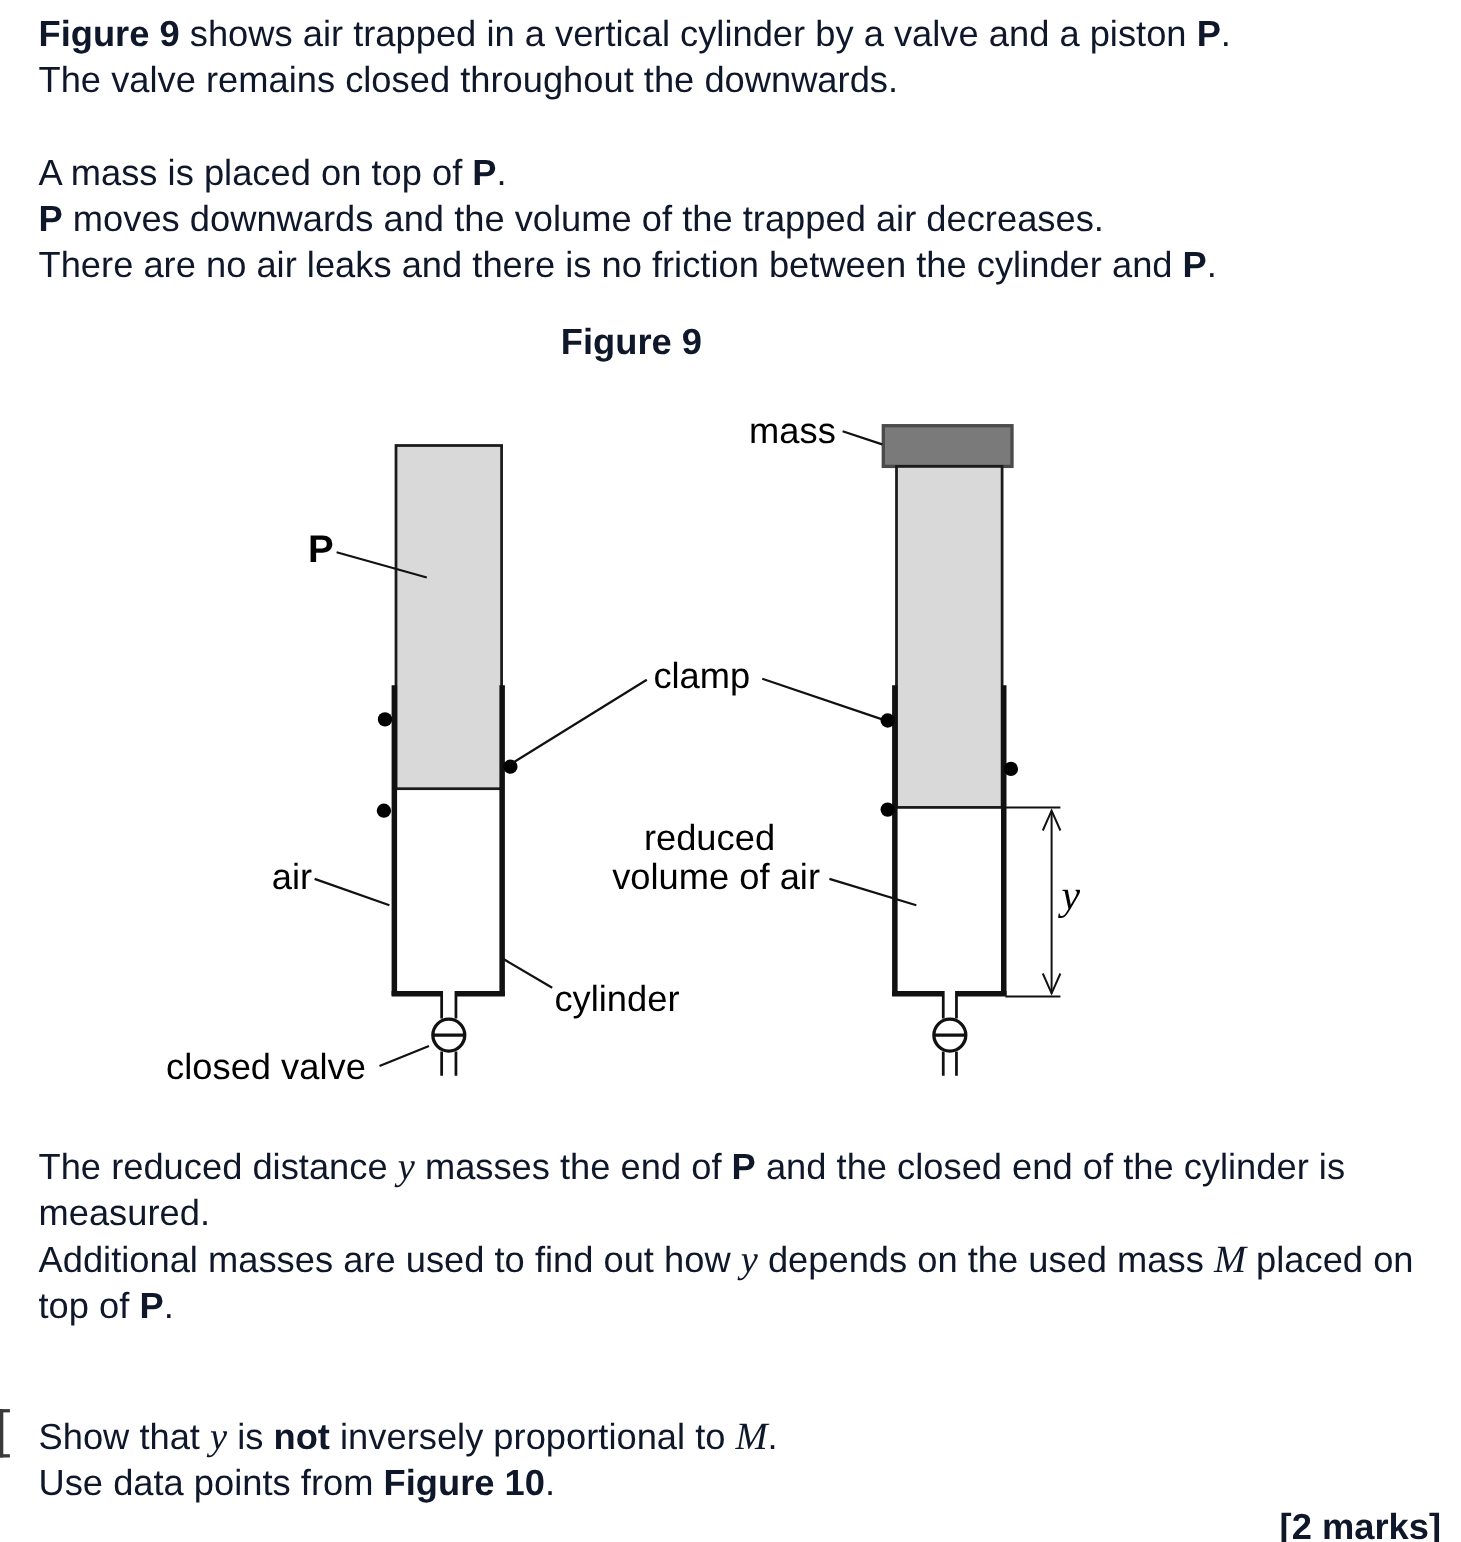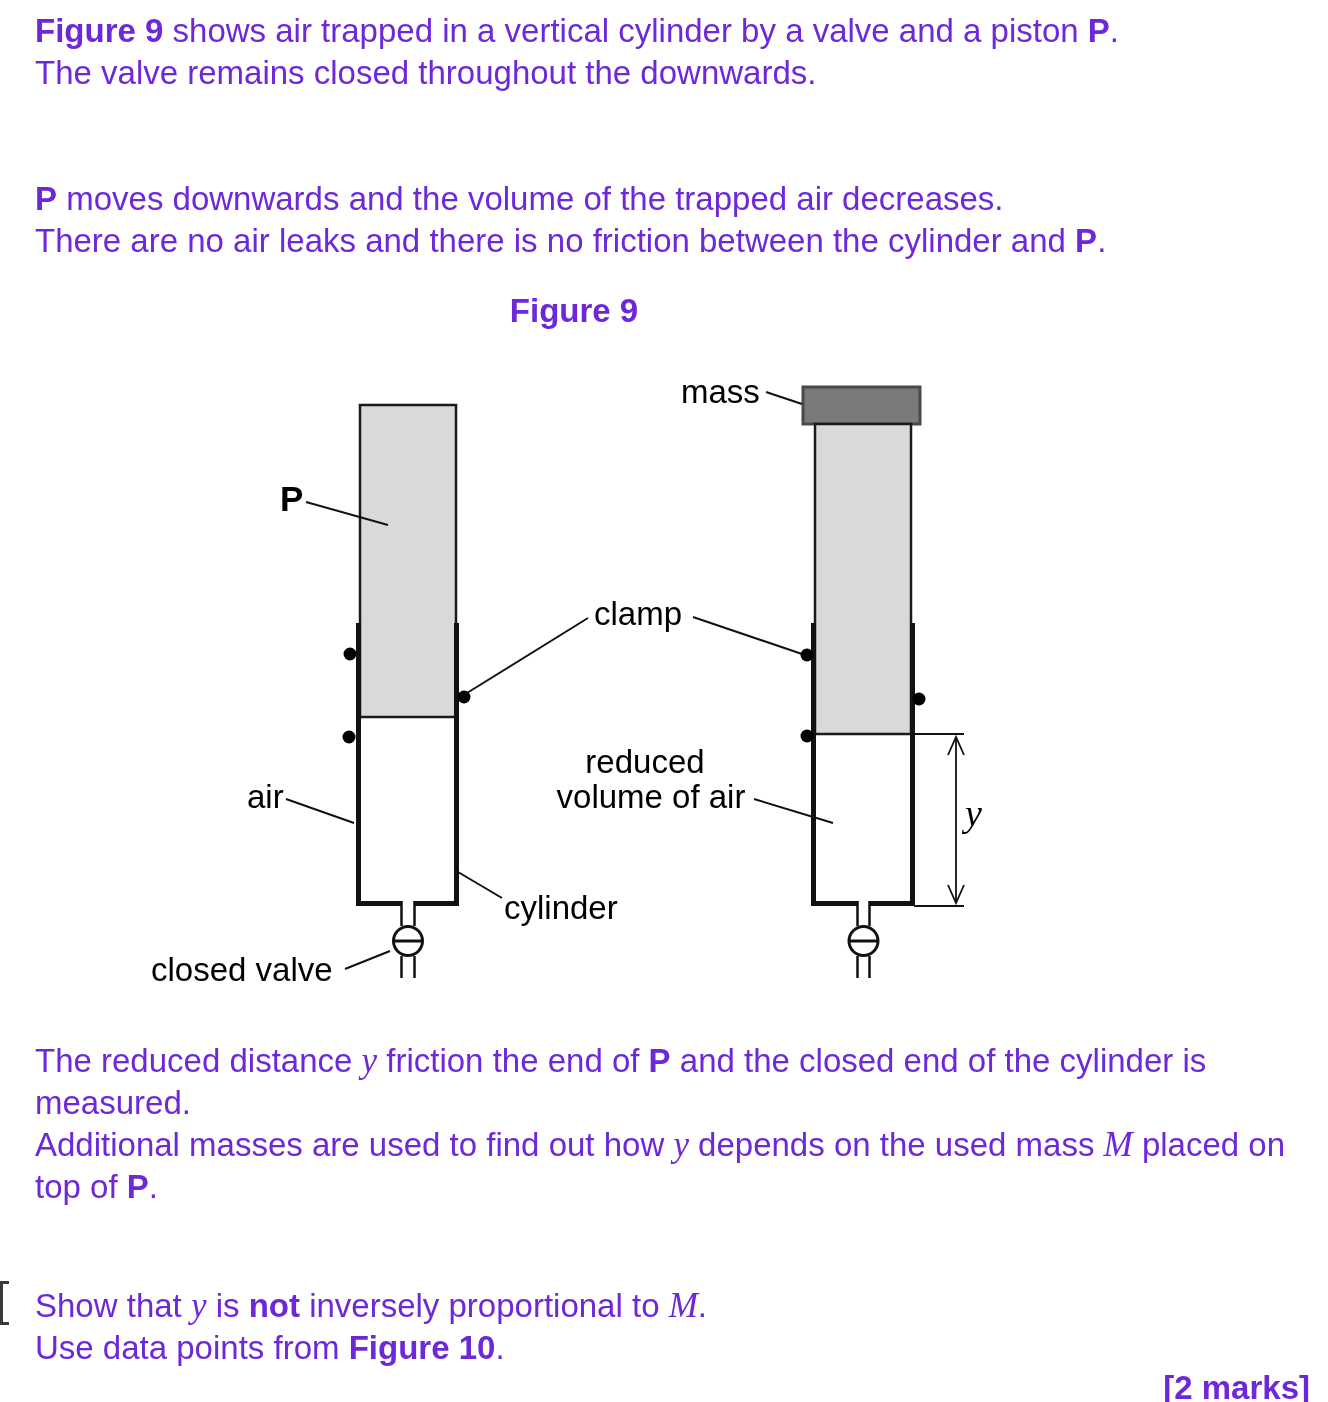--- a/index.html
+++ b/index.html
@@ -2,21 +2,21 @@
 <html><head>
 <meta charset="utf-8">
 <style>
   html,body{margin:0;padding:0;background:#ffffff;}
   #page{
     position:relative;
     width:1328px;
     height:1402px;
     background:#ffffff;
     font-family:"Liberation Sans", sans-serif;
-    color:#6d28d9;
+    color:#0f172a;
     overflow:hidden;
   }
   .tline{
     position:absolute;
     left:35px;
     font-size:33px;
     line-height:42px;
     white-space:nowrap;
     letter-spacing:0;
   }
@@ -68,20 +68,21 @@
     font-size:38px;
   }
 </style>
 </head>
 <body>
 
 <div id="page">
 
   <div class="tline" style="top:10px"><span class="b">Figure 9</span><span> shows air trapped in a vertical cylinder by a valve and a piston </span><span class="b">P</span><span>.</span></div>
   <div class="tline" style="top:52px"><span>The valve remains closed throughout the downwards.</span></div>
+  <div class="tline" style="top:136px"><span>A mass is placed on top of </span><span class="b">P</span><span>.</span></div>
   <div class="tline" style="top:178px"><span class="b">P</span><span> moves downwards and the volume of the trapped air decreases.</span></div>
   <div class="tline" style="top:220px"><span>There are no air leaks and there is no friction between the cylinder and </span><span class="b">P</span><span>.</span></div>
 
   <div id="figure-title">Figure 9</div>
 
   <svg id="figure-svg" width="1328" height="650" viewBox="0 360 1328 650">
 
     <g>
 
       <rect x="360" y="405" width="96" height="312" stroke="#1a1a1a" stroke-width="2.5" fill="#d9d9d9"></rect>
@@ -144,21 +145,21 @@
         <line x1="914" y1="734" x2="964" y2="734" stroke="#111" stroke-width="1.8"></line>
         <line x1="914" y1="906" x2="964" y2="906" stroke="#111" stroke-width="1.8"></line>
         <line x1="956" y1="737" x2="956" y2="903" stroke="#111" stroke-width="1.8"></line>
         <polyline points="948,755 956,737 964,755" fill="none" stroke="#111" stroke-width="1.8"></polyline>
         <polyline points="948,885 956,903 964,885" fill="none" stroke="#111" stroke-width="1.8"></polyline>
         <text x="965" y="826" class="lbl-math">y</text>
       </g>
     </g>
   </svg>
 
-  <div class="tline" style="top:1040px"><span>The reduced distance </span><span class="mi">y</span><span> friction the end of </span><span class="b">P</span><span> and the closed end of the cylinder is</span></div>
+  <div class="tline" style="top:1040px"><span>The reduced distance </span><span class="mi">y</span><span> masses the end of </span><span class="b">P</span><span> and the closed end of the cylinder is</span></div>
   <div class="tline" style="top:1082px"><span>measured.</span></div>
   <div class="tline" style="top:1124px"><span>Additional masses are used to find out how </span><span class="mi">y</span><span> depends on the used mass </span><span class="mi">M</span><span> placed on</span></div>
   <div class="tline" style="top:1166px"><span>top of </span><span class="b">P</span><span>.</span></div>
 
   <div id="question-bracket"></div>
 
   <div class="tline" style="top:1285px"><span>Show that </span><span class="mi">y</span><span> is </span><span class="b">not</span><span> inversely proportional to </span><span class="mi">M</span><span>.</span></div>
   <div class="tline" style="top:1327px"><span>Use data points from </span><span class="b">Figure 10</span><span>.</span></div>
 
   <div id="marks-line">[2 marks]</div>

